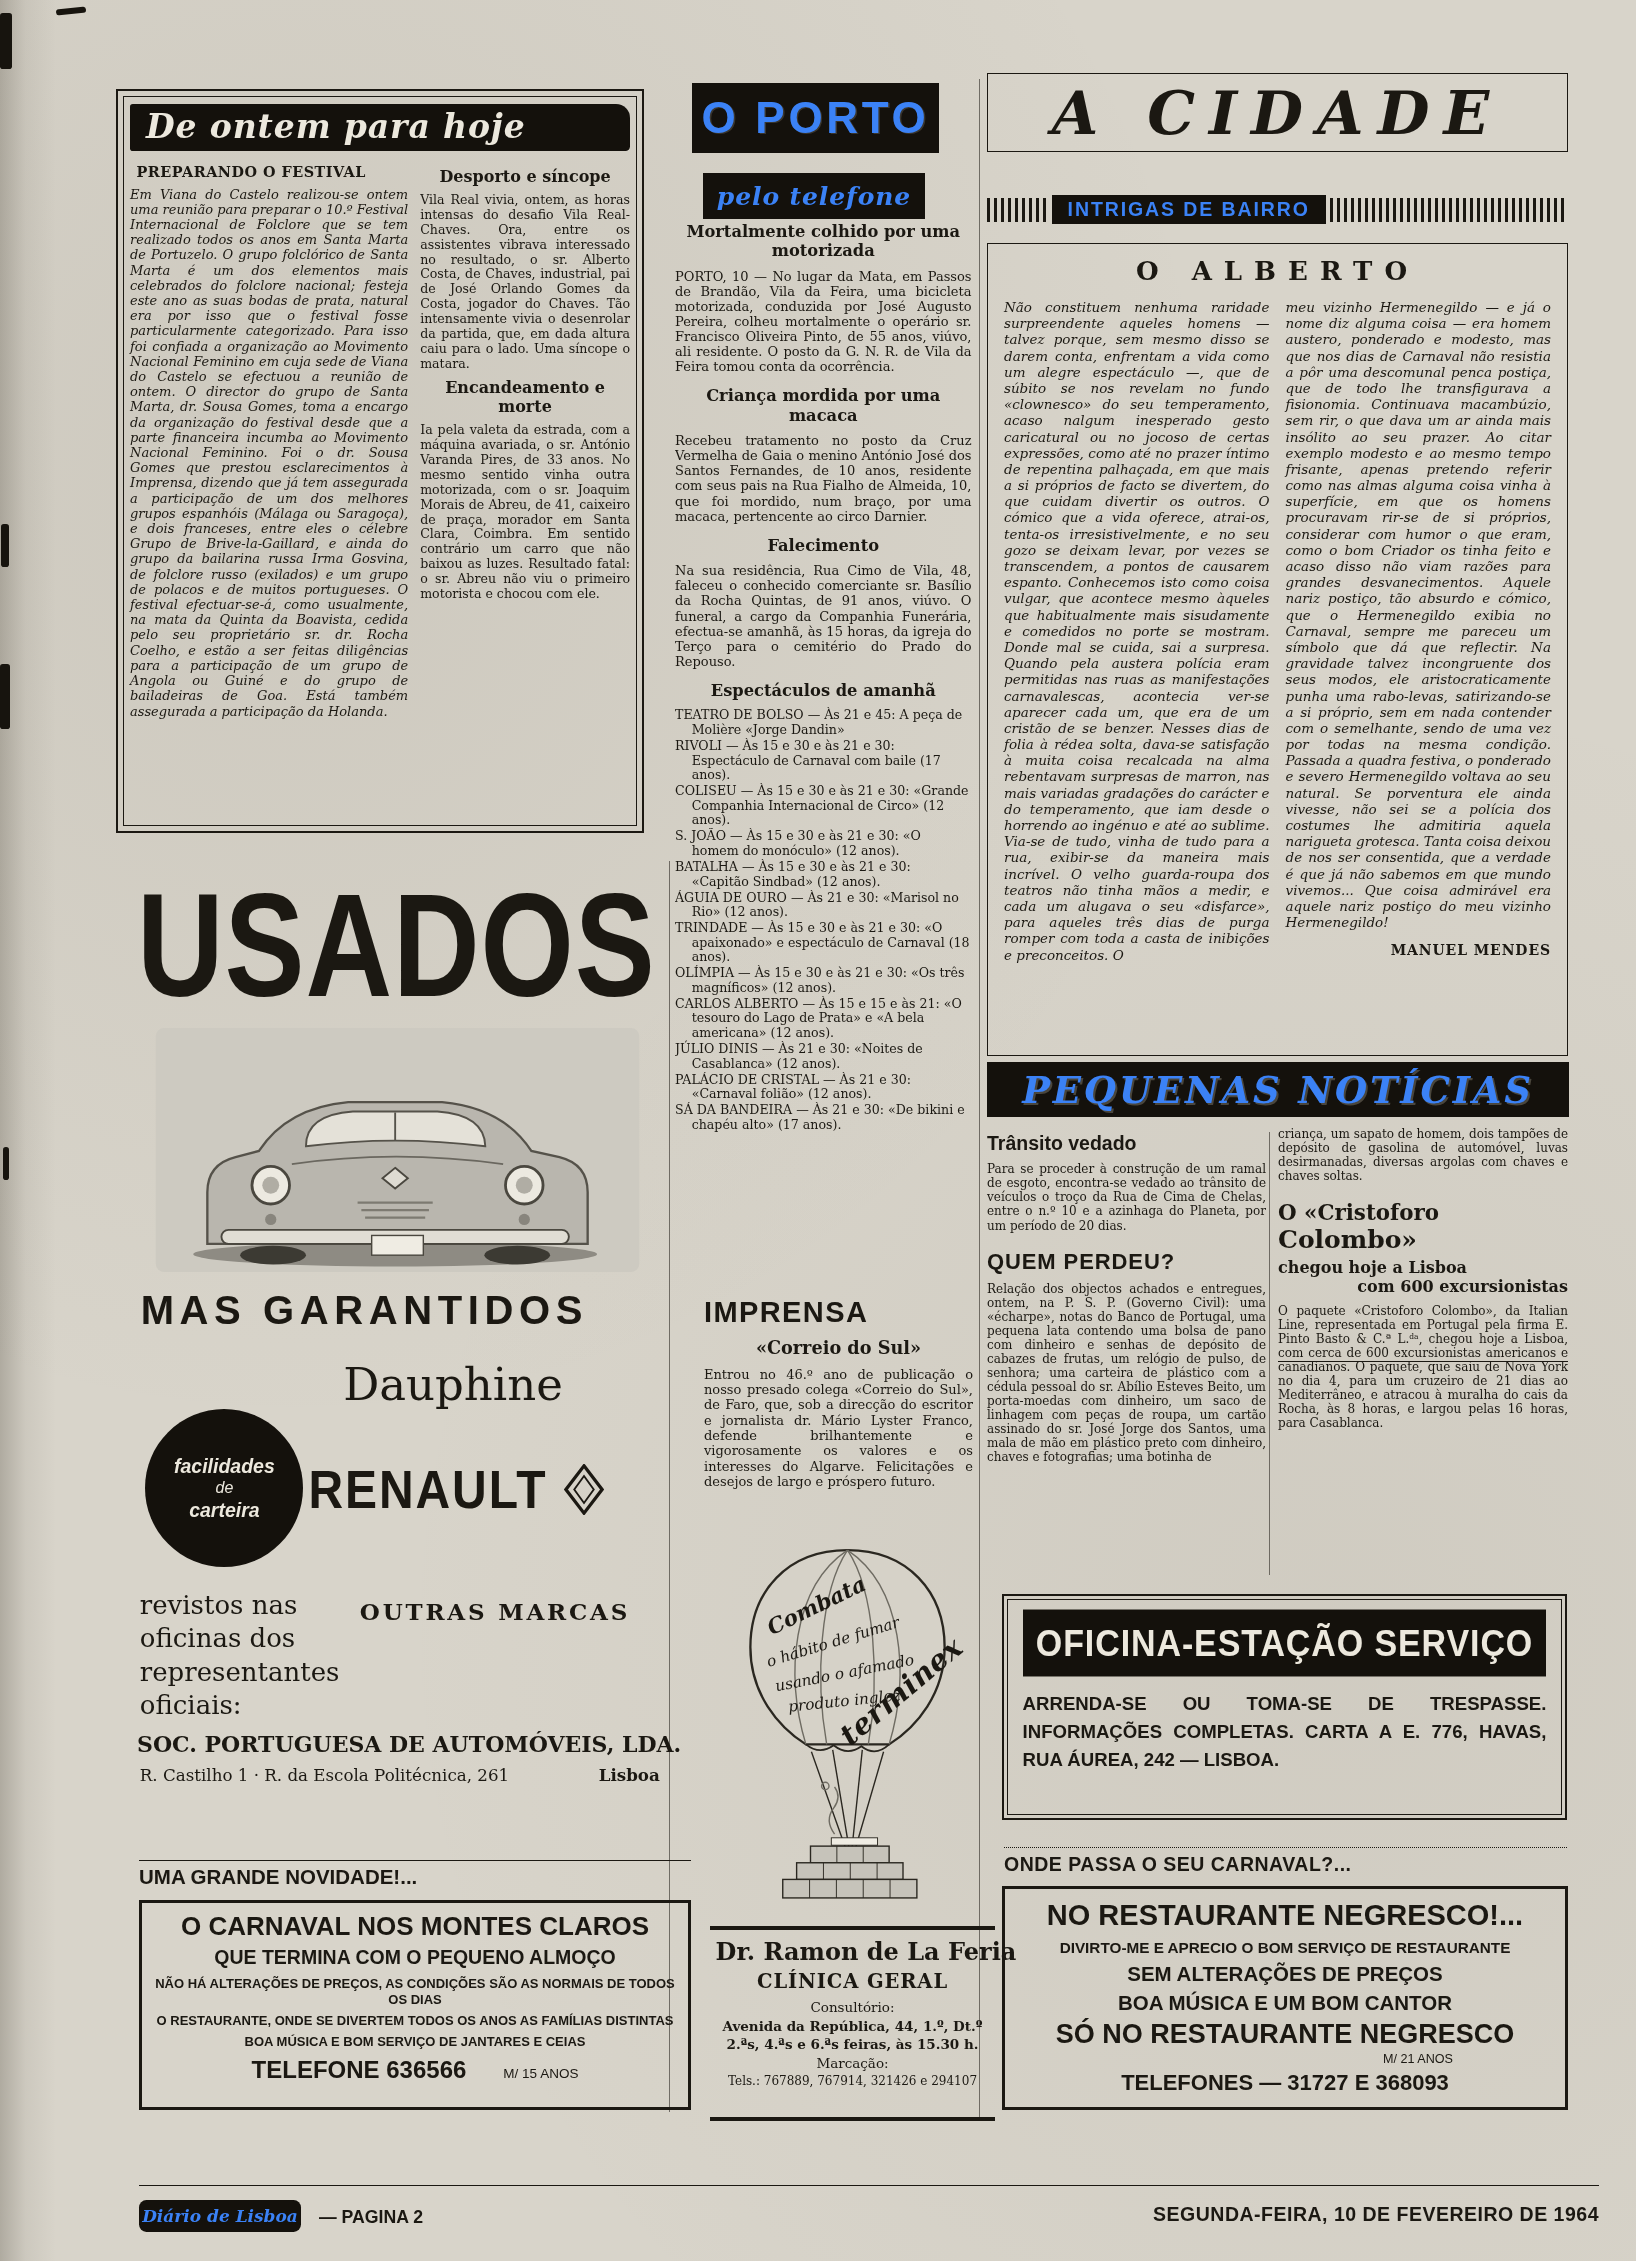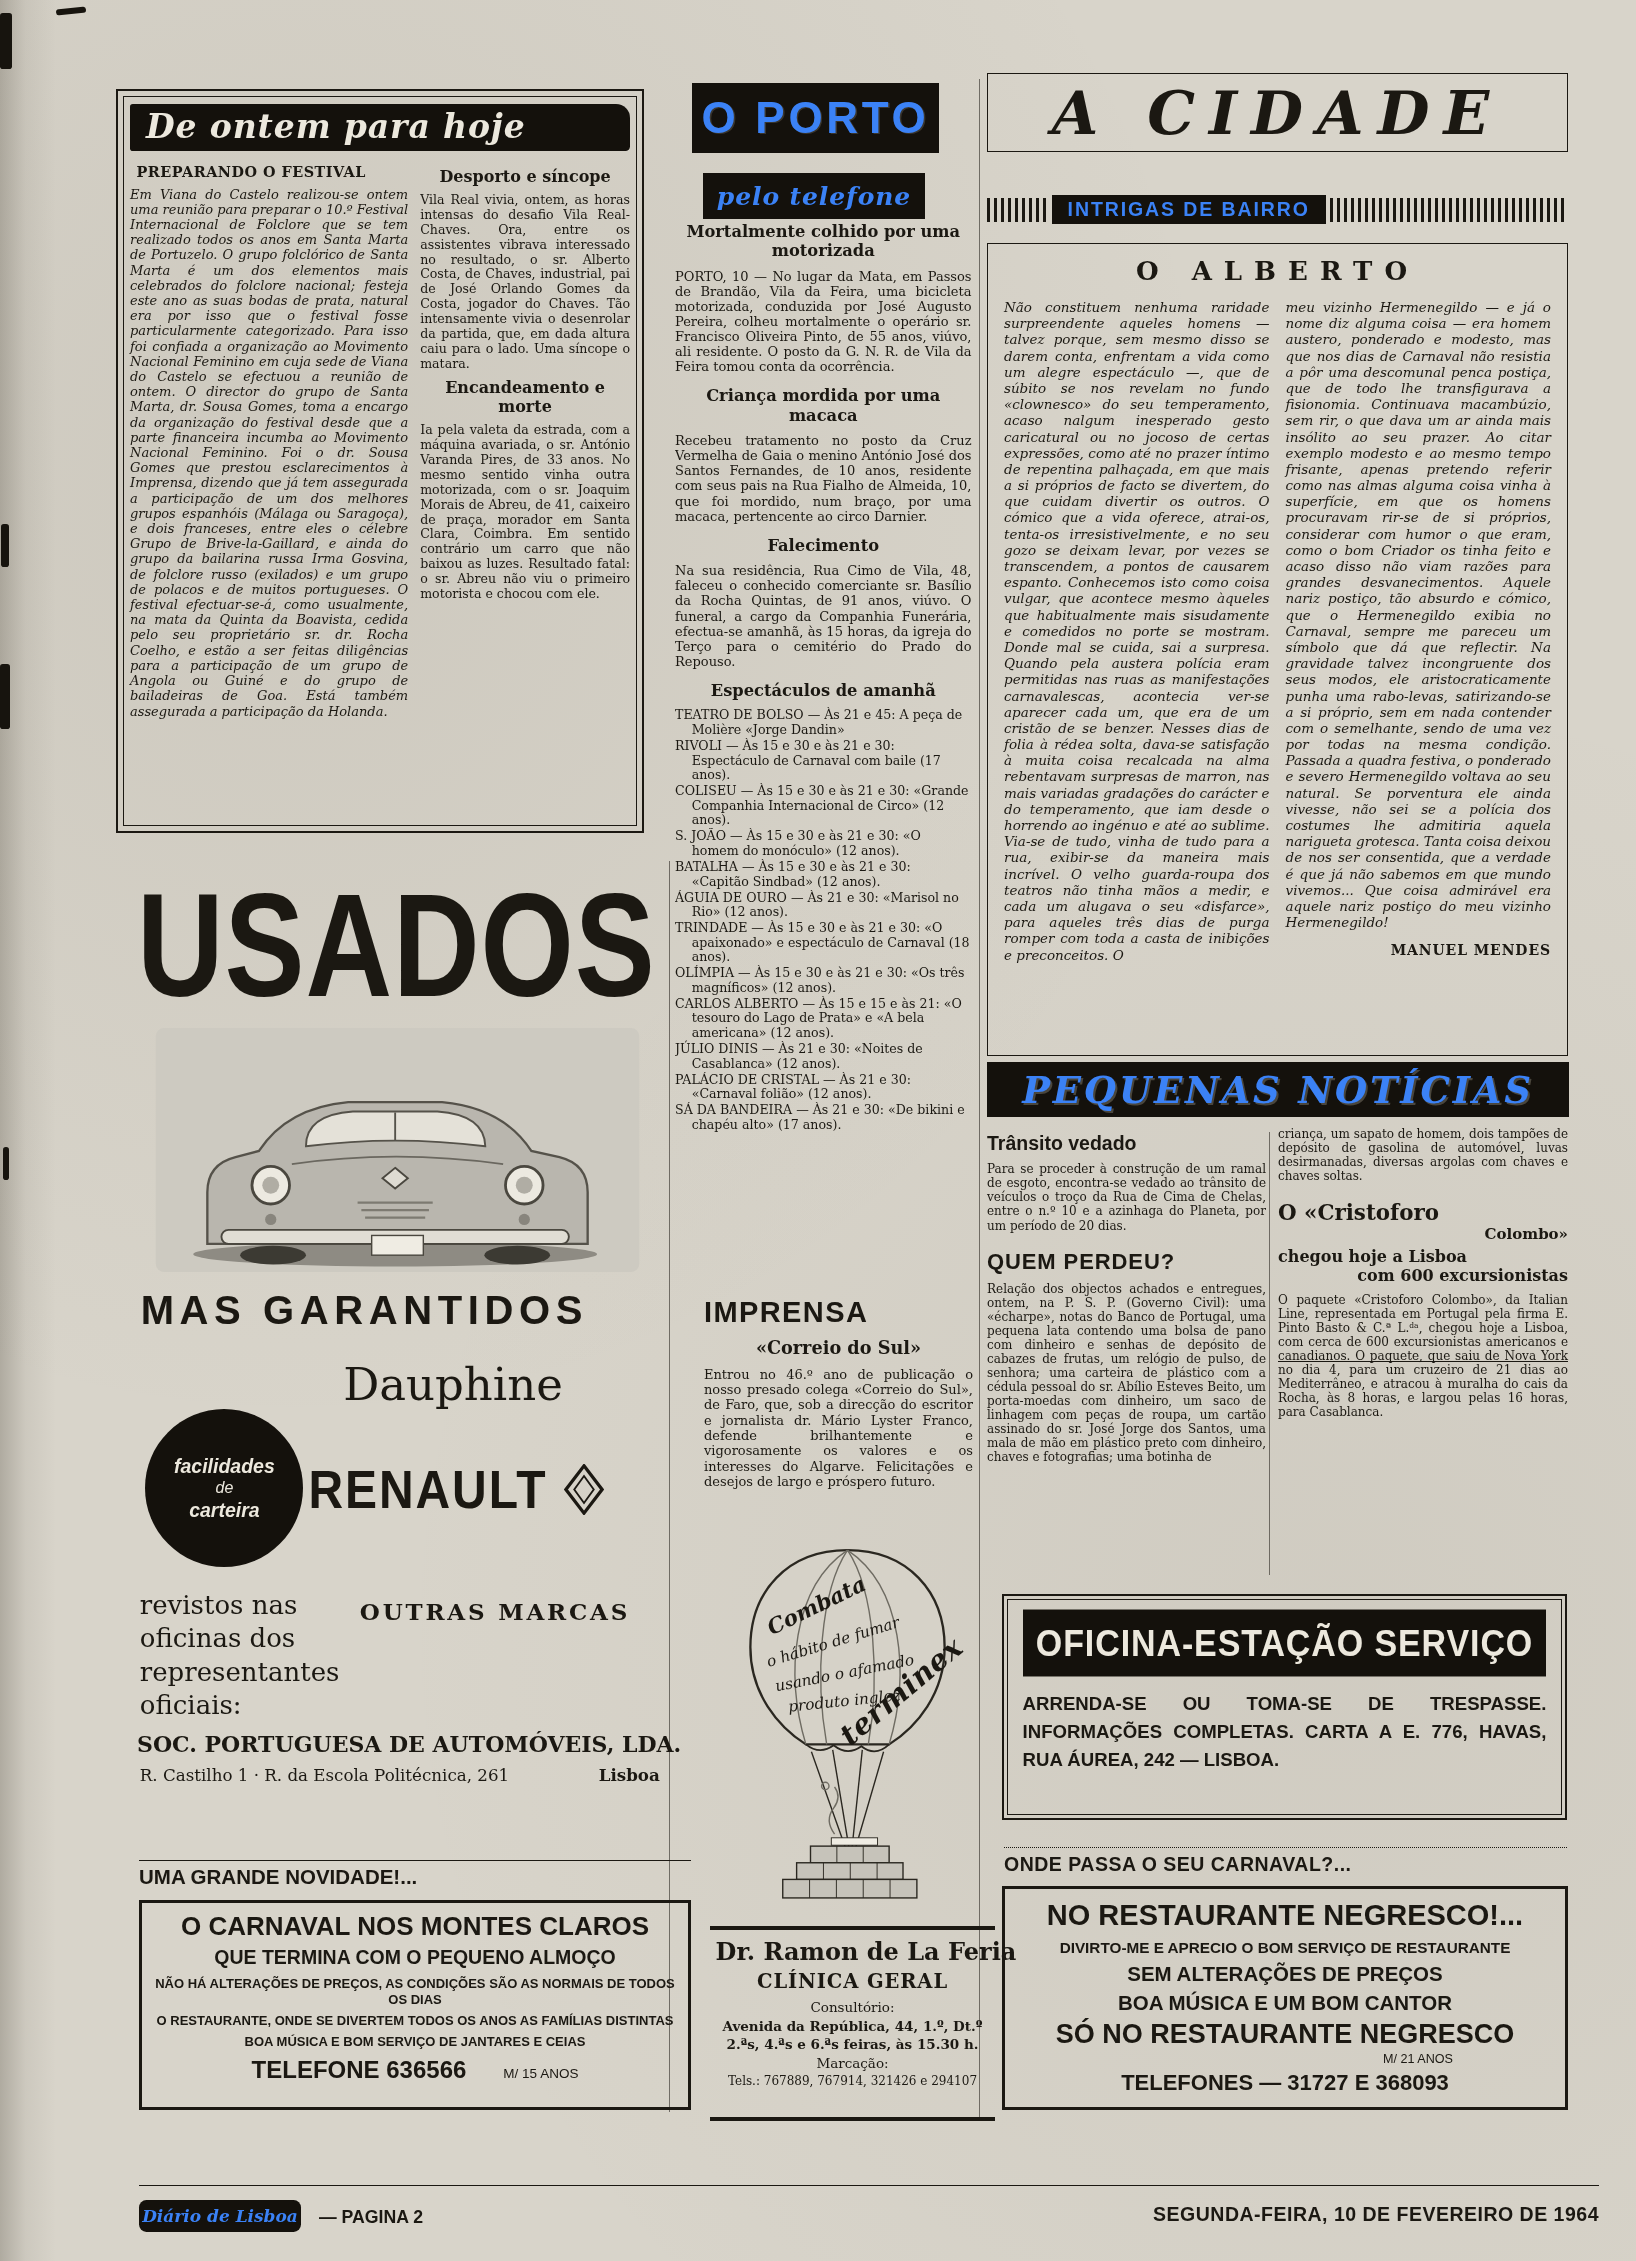--- a/index.html
+++ b/index.html
@@ -100,21 +100,21 @@
   
   .pequenas-band { left:987px; top:1062px; width:582px; height:55px; display:flex; align-items:center; justify-content:center;
     font-weight:bold; font-style:italic; font-size:37px; letter-spacing:2.8px;
     text-shadow:1.9px 1.9px 0 #4a463c; }
   .noticias-col1 { left:987px; top:1132px; width:279px; }
   .noticias-col2 { left:1278px; top:1127px; width:290px; }
   .noticias-h { font-family:"Liberation Sans",sans-serif; font-weight:bold; font-size:19.5px; margin-bottom:7.4px; }
   .noticias-h2 { font-family:"Liberation Sans",sans-serif; font-weight:bold; font-size:22px; letter-spacing:0.9px; margin:16px 0 7.4px 0; }
   .noticias-body { font-size:12px; line-height:1.17; text-align:justify; }
   .colombo-t1 { font-weight:bold; font-size:21.4px; margin-top:16.7px; }
-  .colombo-t2 { font-weight:bold; font-size:15px; text-align:right; }
+  .colombo-t2 { font-weight:bold; font-size:25px; text-align:left; }
   .colombo-s1 { font-weight:bold; font-size:16px; margin-top:4.6px; }
   .colombo-s2 { font-weight:bold; font-size:16px; text-align:right; margin-bottom:7.4px; }
 
   
   .terminex { left:708px; top:1527px; width:279px; height:407px; }
   .tx { position:absolute; font-style:italic; white-space:nowrap; }
   .tx1 { left:55px; top:66px; font-size:21.4px; font-weight:bold; transform:rotate(-26deg); }
   .tx2 { left:56px; top:106px; font-size:15.3px; transform:rotate(-17deg); }
   .tx3 { left:66px; top:137px; font-size:15.3px; transform:rotate(-11deg); }
   .tx4 { left:80px; top:165px; font-size:15.3px; transform:rotate(-6deg); }

